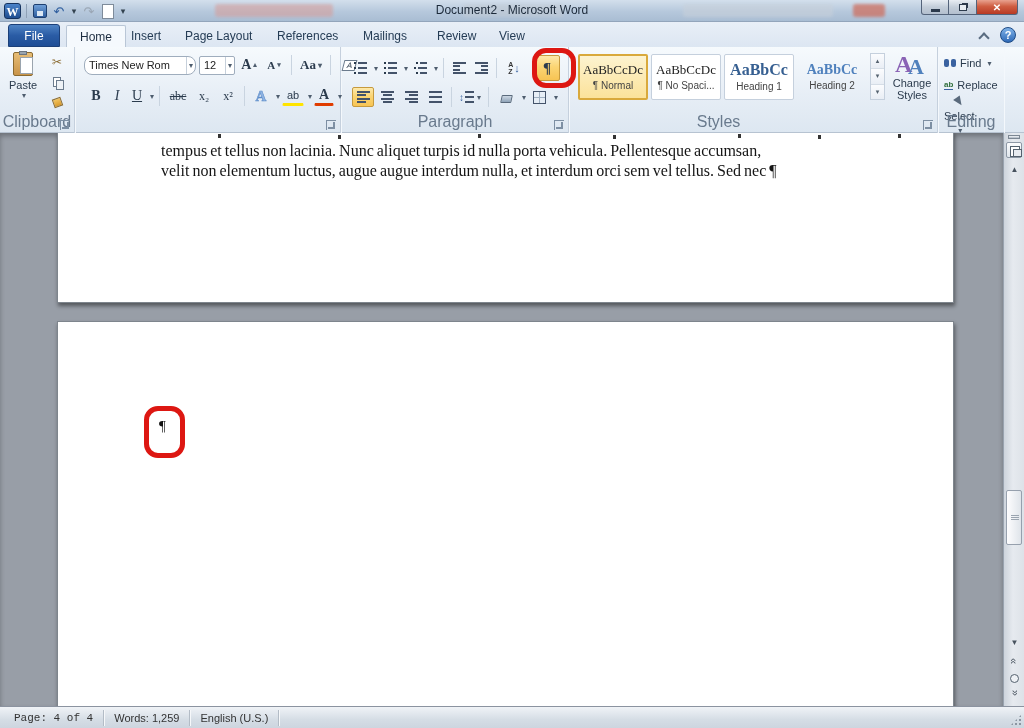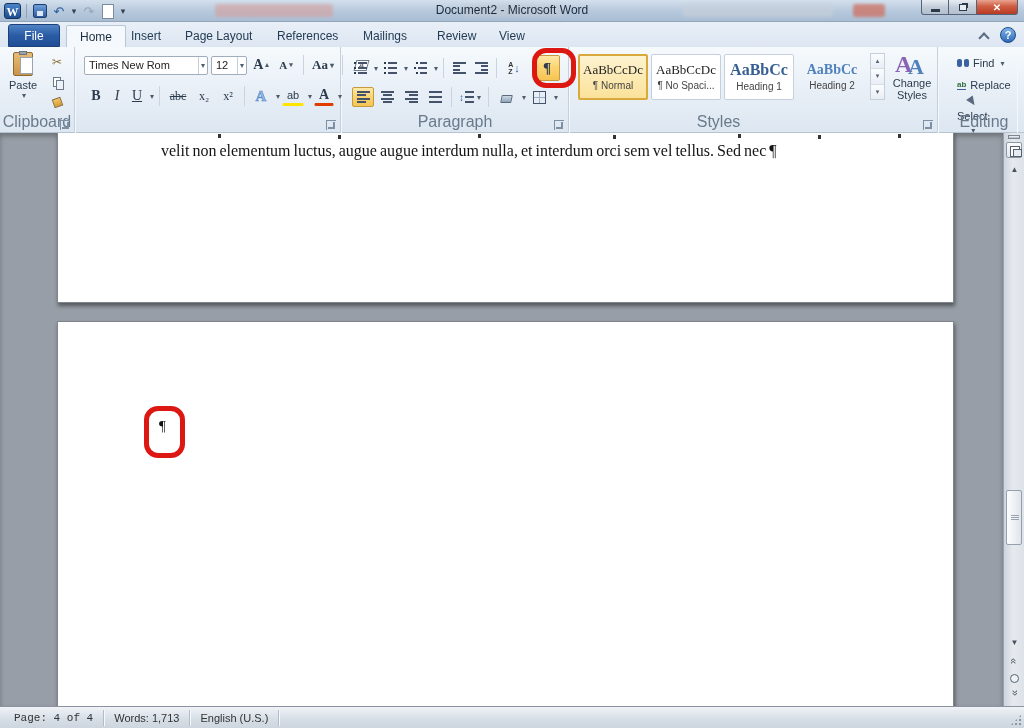--- a/index.html
+++ b/index.html
@@ -234,21 +234,21 @@
     </span>
     <span class="rbtn" style="position:absolute;left:46px;top:46px;width:22px;height:18px;">
       <span style="width:9px;height:9px;background:linear-gradient(#f3c563,#d99a2b);border:1px solid #8a6a30;transform:rotate(-20deg);"></span>
     </span>
     <span class="rlabel">Clipboard</span>
     <span class="launcher"></span>
   </div>
 
   <div class="rgroup" style="left:76px;width:265px;">
     <div class="rrow" style="top:8px;left:8px;gap:3px;">
-      <span class="combo" style="width:124px;">
+      <span class="combo" style="width:112px;border-radius:8px;">
         <span>Times New Rom</span>
         <span class="drop">▾</span>
       </span>
       <span class="combo" style="width:36px;">
         <span>12</span>
         <span class="drop">▾</span>
       </span>
       <span class="rbtn tbtn" style="width:22px;height:20px;font-weight:bold;font-size:14px;">
         <span>A</span>
           <span class="drop" style="font-size:7px;vertical-align:top;">▴</span>
@@ -381,21 +381,21 @@
         <span class="chA1">A</span>
         <span class="chA2">A</span>
       </span>
       <span style="font-size:11px;color:#2b3b4d;line-height:12px;">Change</span>
       <span style="font-size:11px;color:#2b3b4d;line-height:12px;"><span>Styles</span></span>
     </div>
     <span class="rlabel" style="right:70px;">Styles</span>
     <span class="launcher"></span>
   </div>
 
-  <div class="rgroup" style="left:938px;width:66px;border-right:none;margin-left:13px;">
+  <div class="rgroup" style="left:938px;width:66px;border-right:none;">
     <div class="editrow" style="position:absolute;left:6px;top:6px;">
       <span class="binoc"></span>
       <span>Find</span>
       <span class="drop">▾</span>
     </div>
     <div class="editrow" style="position:absolute;left:6px;top:28px;">
       <span class="repl">ab</span>
       <span>Replace</span>
     </div>
     <div class="editrow" style="position:absolute;left:6px;top:50px;flex-direction:column;">
@@ -404,20 +404,21 @@
       <span class="drop">▾</span>
     </div>
     <span class="rlabel">Editing</span>
   </div>
 </div>
 
 <div class="docarea">
   <div class="page page3">
     <span class="frag"></span>
     <div class="doctext">
+      <div>tempus et tellus non lacinia. Nunc aliquet turpis id nulla porta vehicula. Pellentesque accumsan,</div>
       <div><span>velit non elementum luctus, augue augue interdum nulla, et interdum orci sem vel tellus. Sed nec</span> <span>¶</span></div>
     </div>
   </div>
   <div class="page page4">
     <span class="docmark" style="left:101px;top:96px;">¶</span>
     <span class="ring" style="left:86px;top:84px;width:41px;height:52px;"></span>
   </div>
 </div>
 
 <div class="vscroll">
@@ -426,16 +427,16 @@
   <span class="vs-arrow" style="top:32px;">▲</span>
   <span class="vs-thumb"></span>
   <span class="vs-arrow" style="top:505px;">▼</span>
   <span class="vs-nav" style="top:521px;"><span class="rot90">«</span></span>
   <span class="vs-circle" style="top:541px;"></span>
   <span class="vs-nav" style="top:553px;"><span class="rot270">«</span></span>
 </div>
 
 <div class="statusbar">
   <span class="sseg" style="margin-left:4px;font-family:Liberation Mono, monospace;">Page: 4 of 4</span>
-  <span class="sseg">Words: 1,713</span>
+  <span class="sseg">Words: 1,259</span>
   <span class="sseg">English (U.S.)</span>
   <span class="grip"></span>
 </div>
 
 </body></html>

